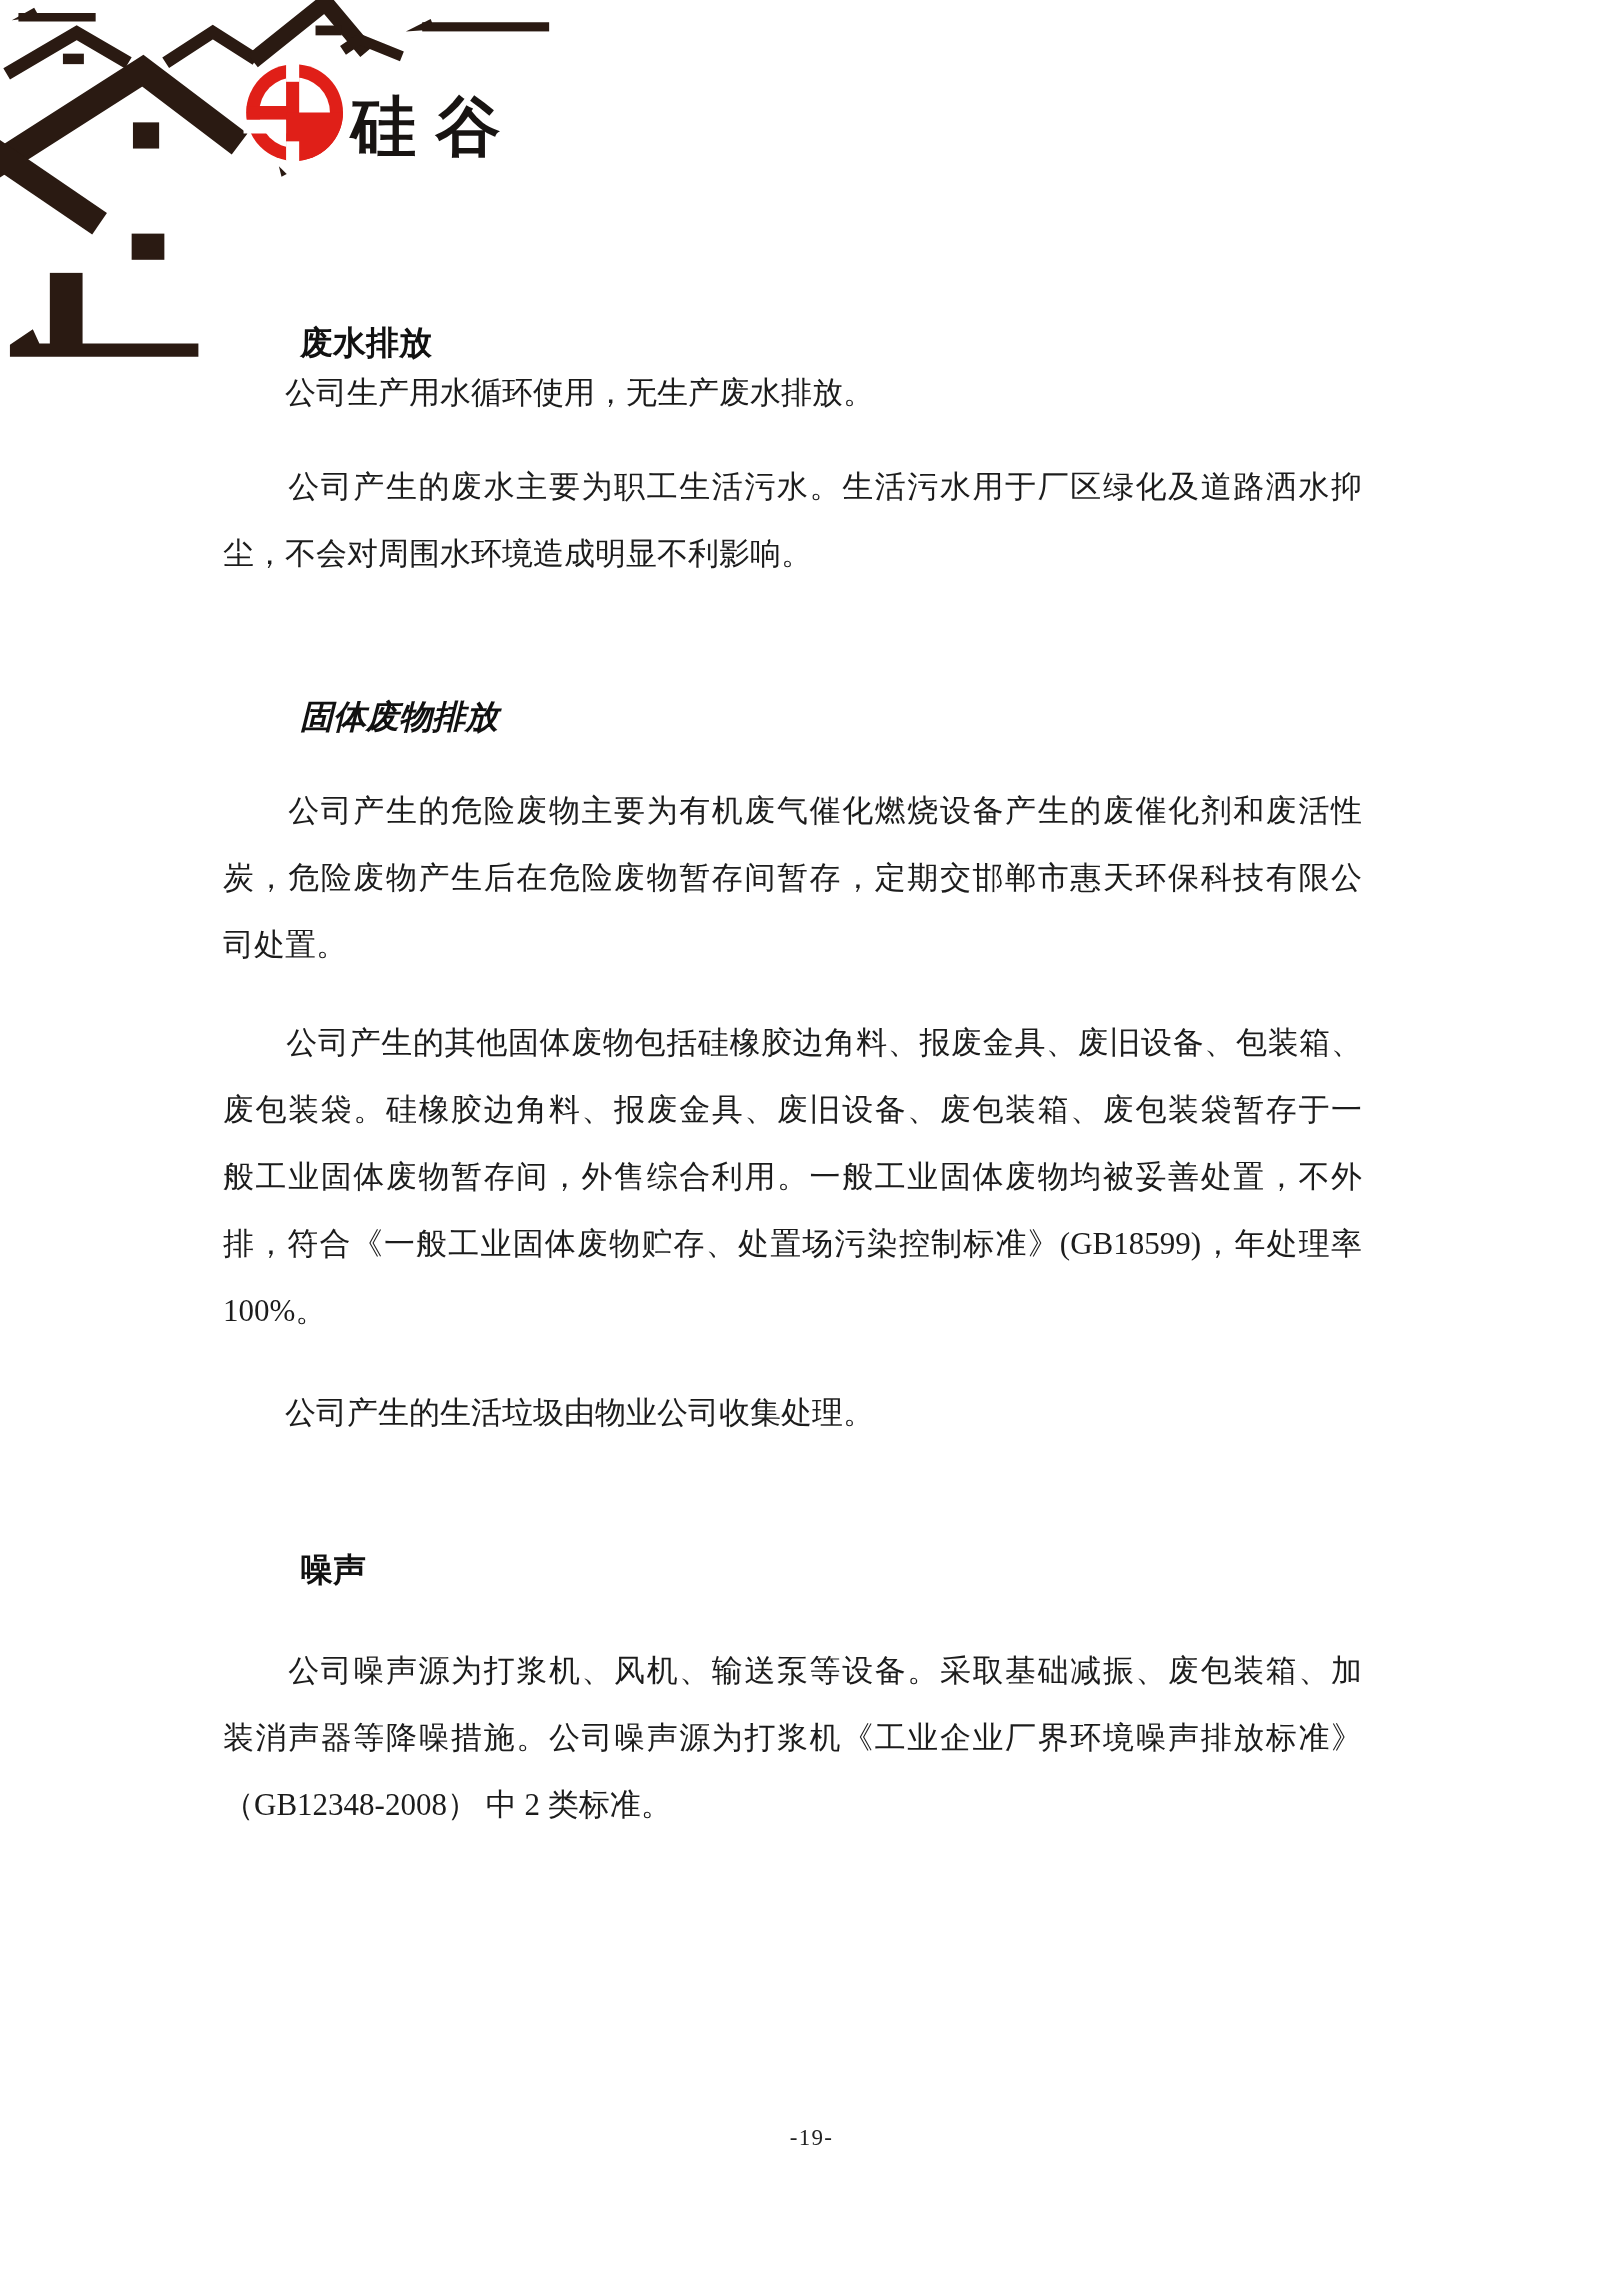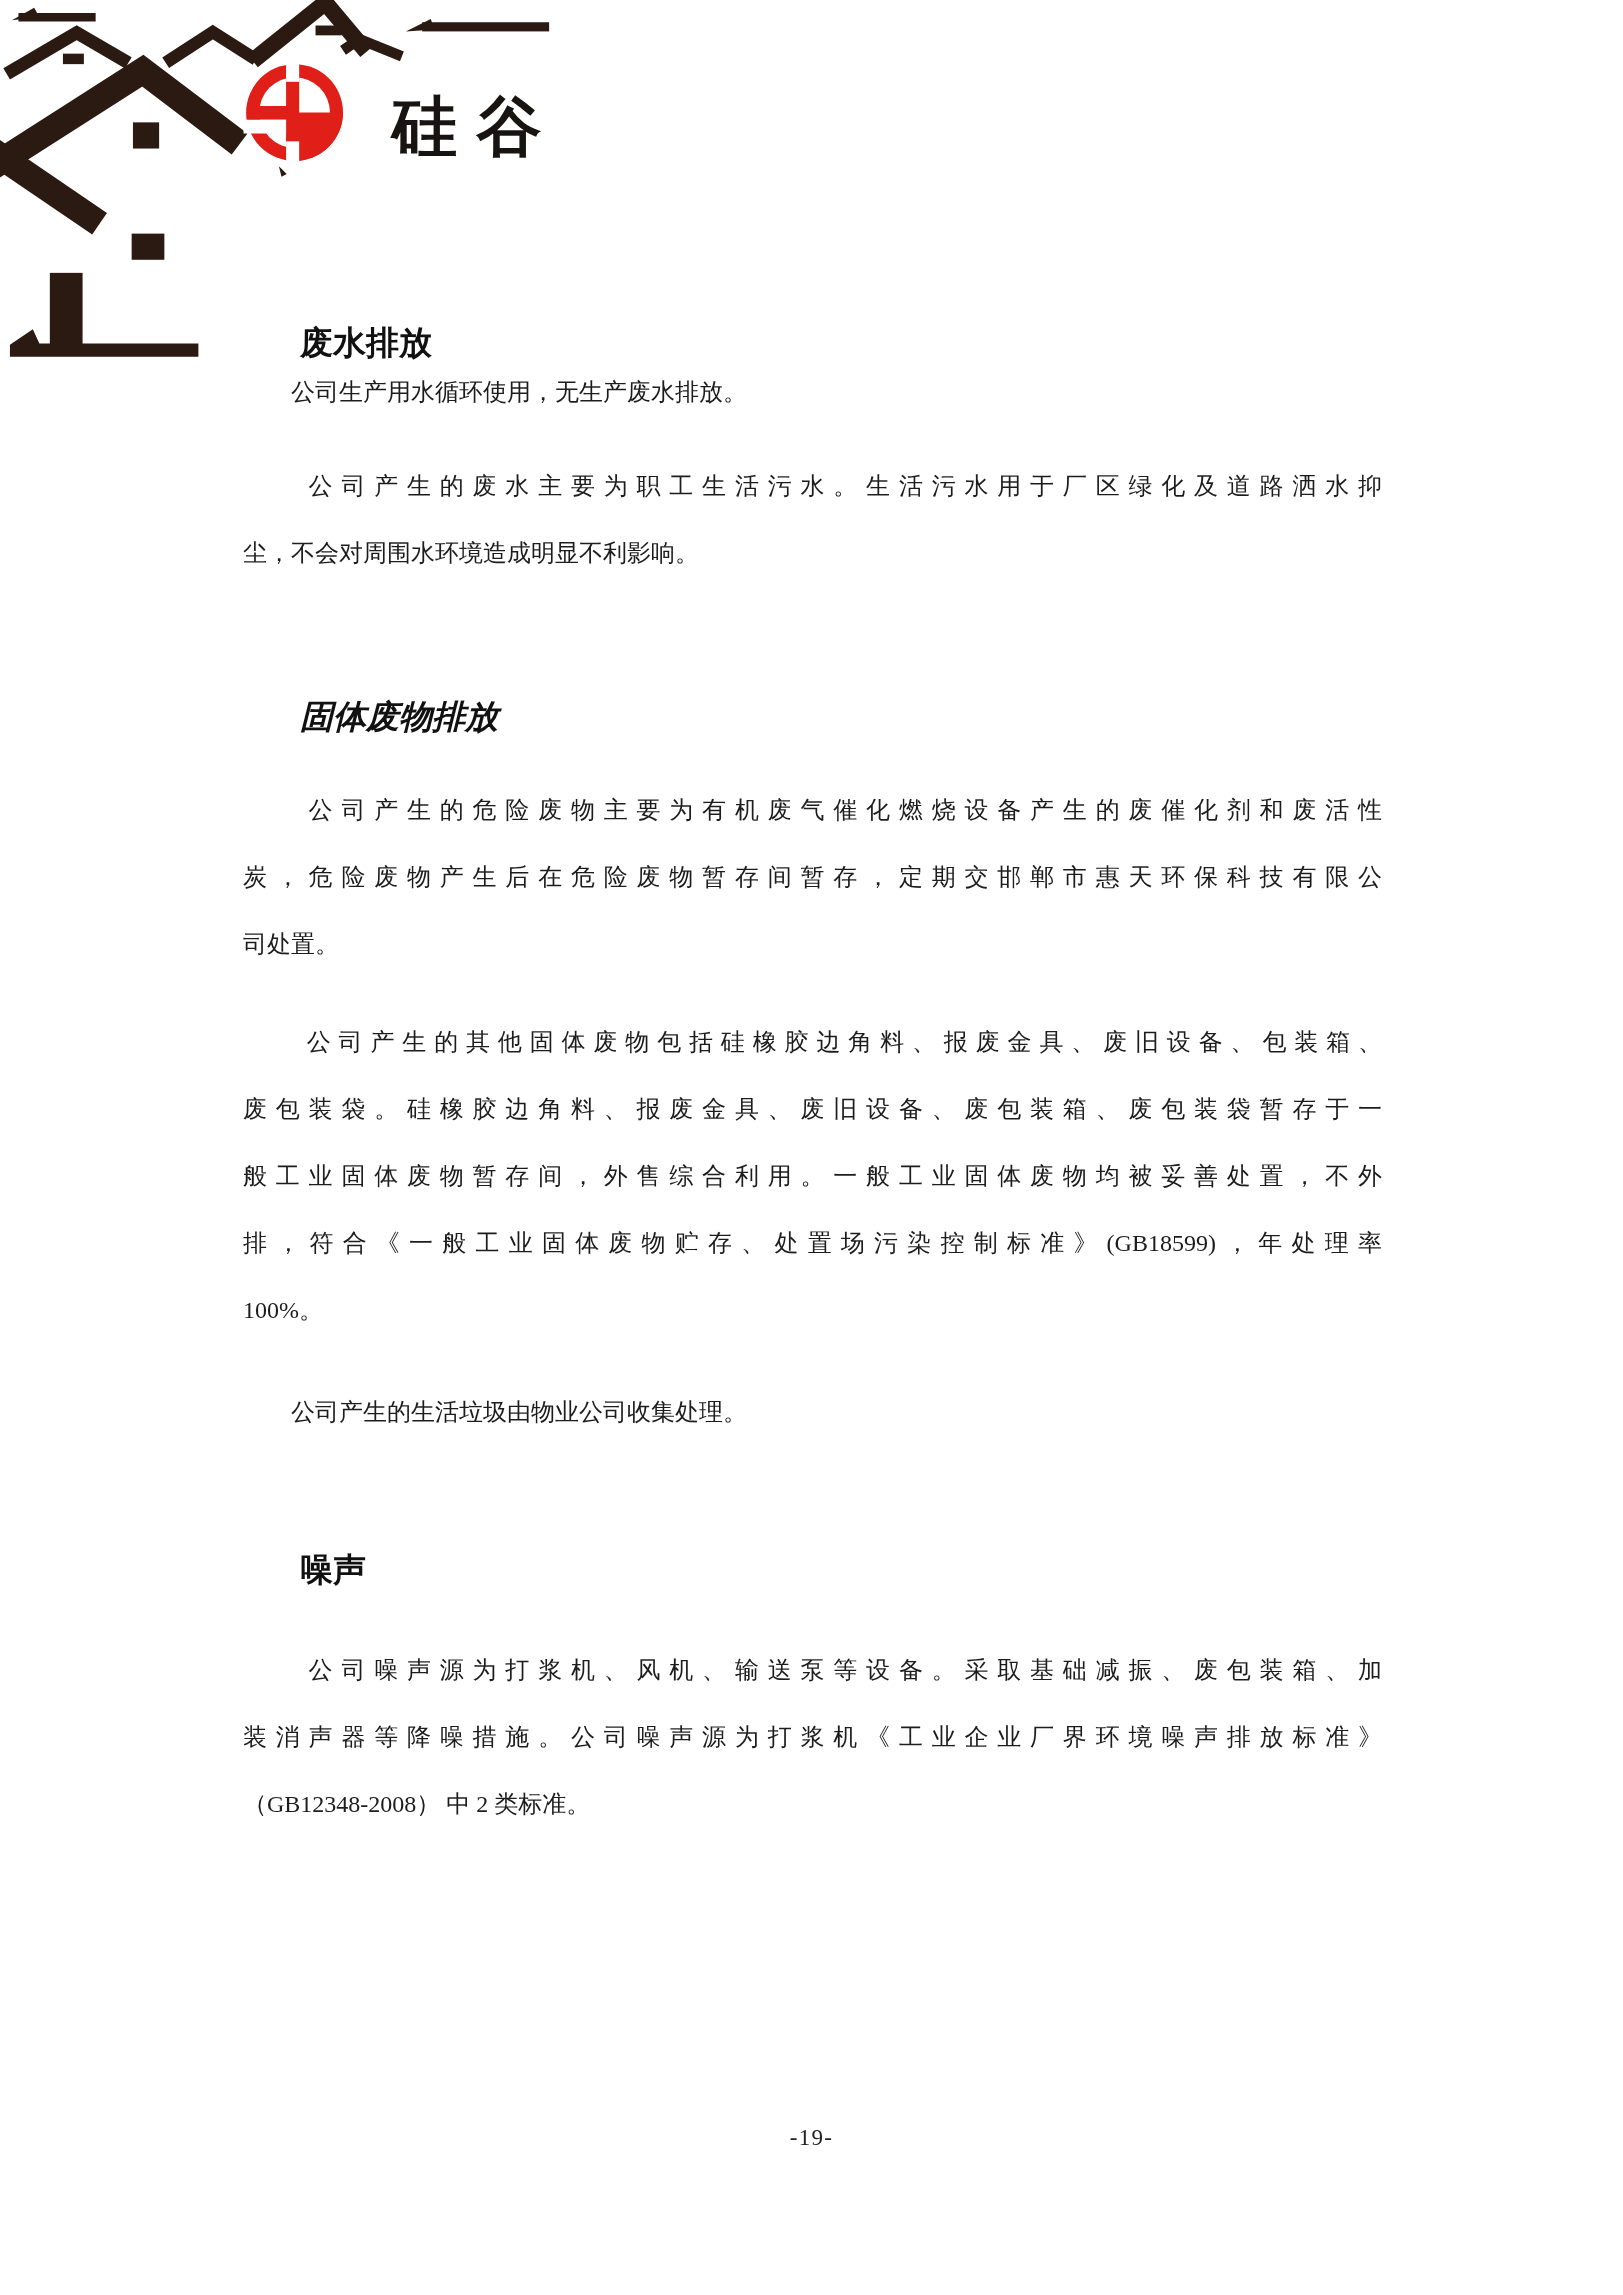--- a/index.html
+++ b/index.html
@@ -10,33 +10,33 @@
     background:#ffffff;
     overflow:hidden;
     font-family:"Liberation Serif","DejaVu Serif",serif;
     color:#1c1c1c;
   }
   .logo-art{position:absolute;left:0;top:0;}
   .logo-wordmark{
     position:absolute;left:351px;top:94px;
     font-family:"Liberation Sans","DejaVu Sans",sans-serif;
     font-size:65px;font-weight:bold;line-height:1;
-    letter-spacing:19.6px;color:#181412;white-space:nowrap;margin-left:41px;
+    letter-spacing:19.6px;color:#181412;white-space:nowrap;
   }
   .heading{
     position:absolute;left:300px;
     font-size:33px;font-weight:bold;line-height:1.1;
     color:#111;white-space:nowrap;
   }
   .h-water{top:278px;margin-top:47px;}
   .h-solid{top:699px;font-style:italic;}
   .h-noise{top:1552px;}
   .para{
-    position:absolute;left:243px;width:1139px;
-    font-size:24px;line-height:67px;color:#1c1c1c;
+    position:absolute;left:223px;width:1139px;
+    font-size:31px;line-height:67px;color:#1c1c1c;
   }
   .p-1{top:359px;}
   .p-2{top:453px;}
   .p-3{top:777px;}
   .p-4{top:1009px;}
   .p-5{top:1379px;}
   .p-6{top:1637px;}
   .line{white-space:pre-wrap;}
   .line.fill{text-align:justify;text-align-last:justify;}
   .footer{

